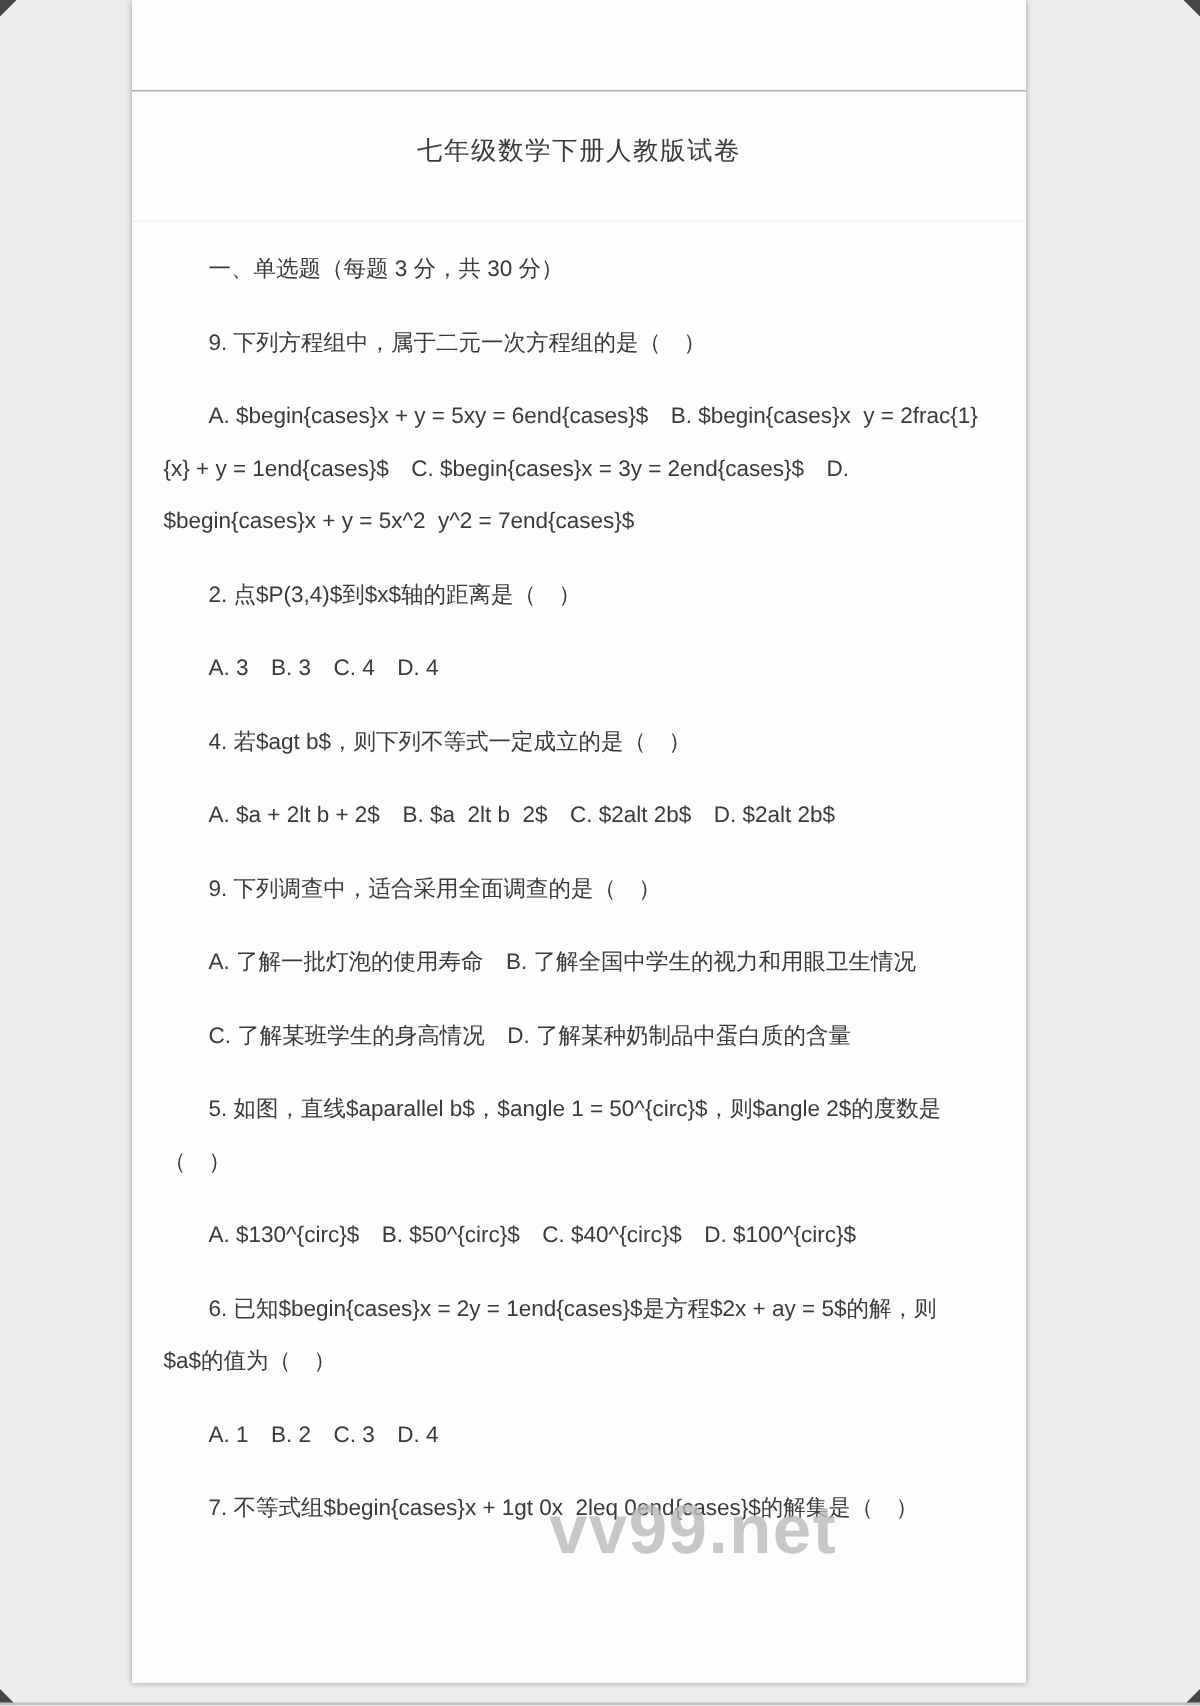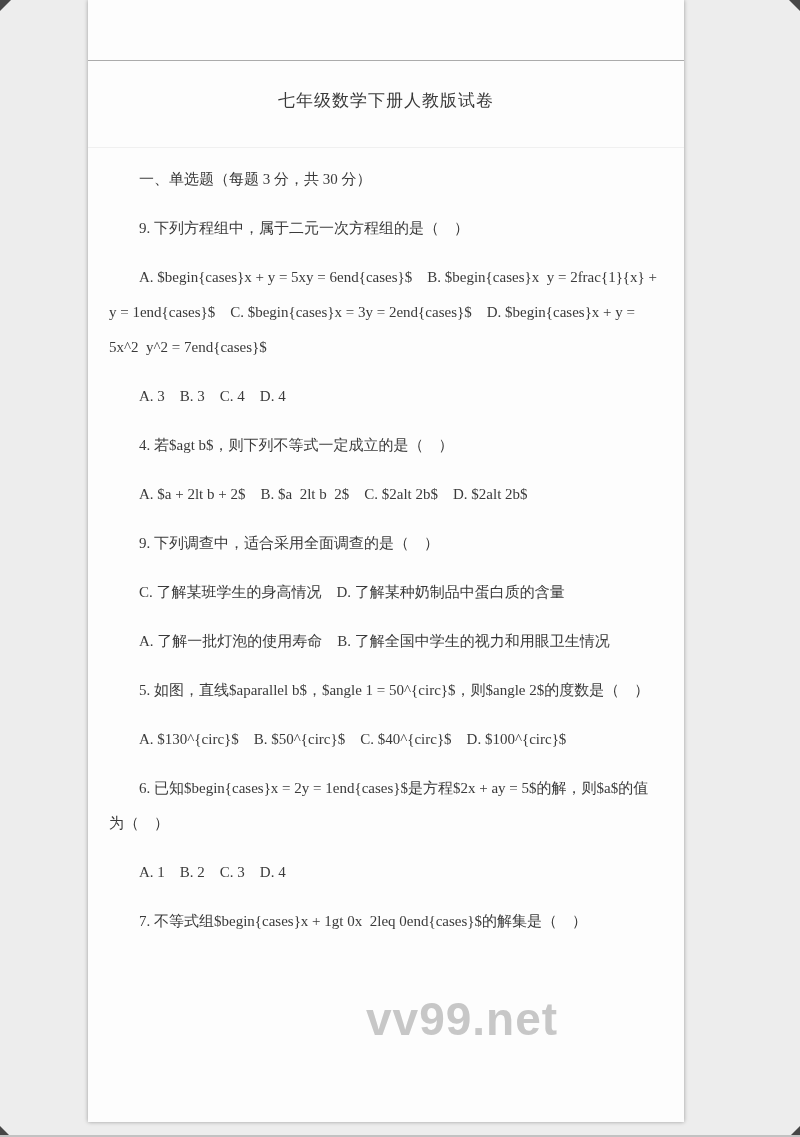--- a/index.html
+++ b/index.html
@@ -75,21 +75,20 @@
     padding: 0 21px;
     color: #3a3a3a;
     font-size: 15px;
   }
   .para {
     margin: 0 0 14px 0;
     line-height: 35px;
     text-indent: 2em;
     white-space: pre-wrap;
     word-break: break-word;
-    font-family: Liberation Serif, serif;
   }
   .watermark {
     position: absolute;
     left: 366px;
     top: 992px;
     font-size: 46px;
     font-weight: 700;
     color: rgba(185,185,185,0.8);
     letter-spacing: 1px;
     z-index: 5;
@@ -109,26 +108,27 @@
 
   <div class="page">
     <div class="header-rule"></div>
     <h1 class="title">七年级数学下册人教版试卷</h1>
     <div class="faint-rule"></div>
 
     <div class="content">
       <p class="para">一、单选题（每题 3 分，共 30 分）</p>
       <p class="para">9. 下列方程组中，属于二元一次方程组的是（　）</p>
       <p class="para">A. $begin{cases}x + y = 5xy = 6end{cases}$　B. $begin{cases}x  y = 2frac{1}{x} + y = 1end{cases}$　C. $begin{cases}x = 3y = 2end{cases}$　D. $begin{cases}x + y = 5x^2  y^2 = 7end{cases}$</p>
+      <p class="para">2. 点$P(3,4)$到$x$轴的距离是（　）</p>
       <p class="para">A. 3　B. 3　C. 4　D. 4</p>
       <p class="para">4. 若$agt b$，则下列不等式一定成立的是（　）</p>
       <p class="para">A. $a + 2lt b + 2$　B. $a  2lt b  2$　C. $2alt 2b$　D. $2alt 2b$</p>
       <p class="para">9. 下列调查中，适合采用全面调查的是（　）</p>
+      <p class="para">A. 了解一批灯泡的使用寿命　B. 了解全国中学生的视力和用眼卫生情况</p>
       <p class="para">C. 了解某班学生的身高情况　D. 了解某种奶制品中蛋白质的含量</p>
-      <p class="para">A. 了解一批灯泡的使用寿命　B. 了解全国中学生的视力和用眼卫生情况</p>
       <p class="para">5. 如图，直线$aparallel b$，$angle 1 = 50^{circ}$，则$angle 2$的度数是（　）</p>
       <p class="para">A. $130^{circ}$　B. $50^{circ}$　C. $40^{circ}$　D. $100^{circ}$</p>
       <p class="para">6. 已知$begin{cases}x = 2y = 1end{cases}$是方程$2x + ay = 5$的解，则$a$的值为（　）</p>
       <p class="para">A. 1　B. 2　C. 3　D. 4</p>
       <p class="para">7. 不等式组$begin{cases}x + 1gt 0x  2leq 0end{cases}$的解集是（　）</p>
     </div>
   </div>
 
   <div class="watermark">vv99.net</div>
 

